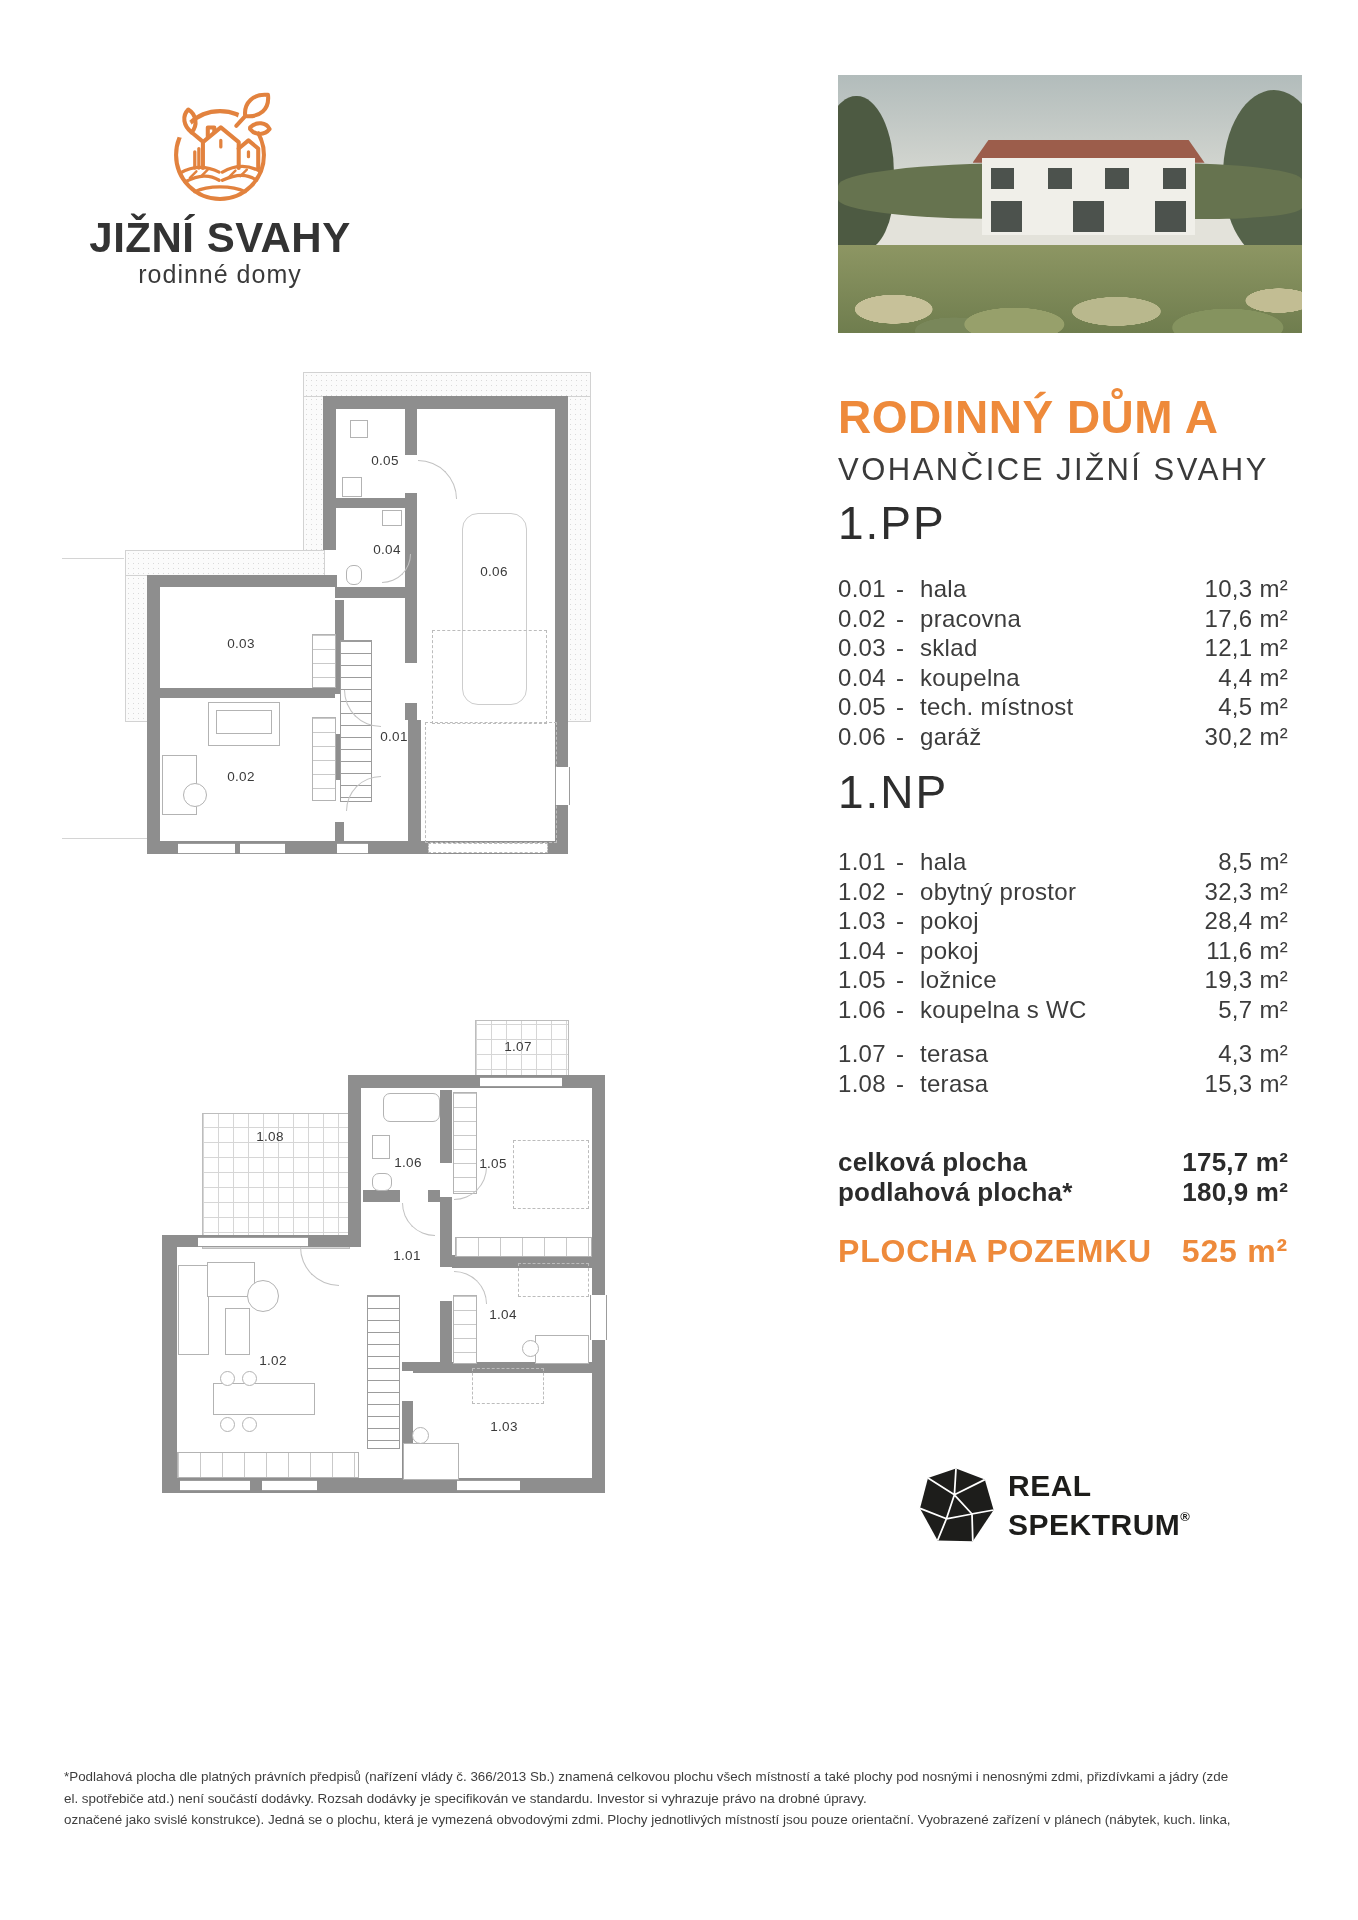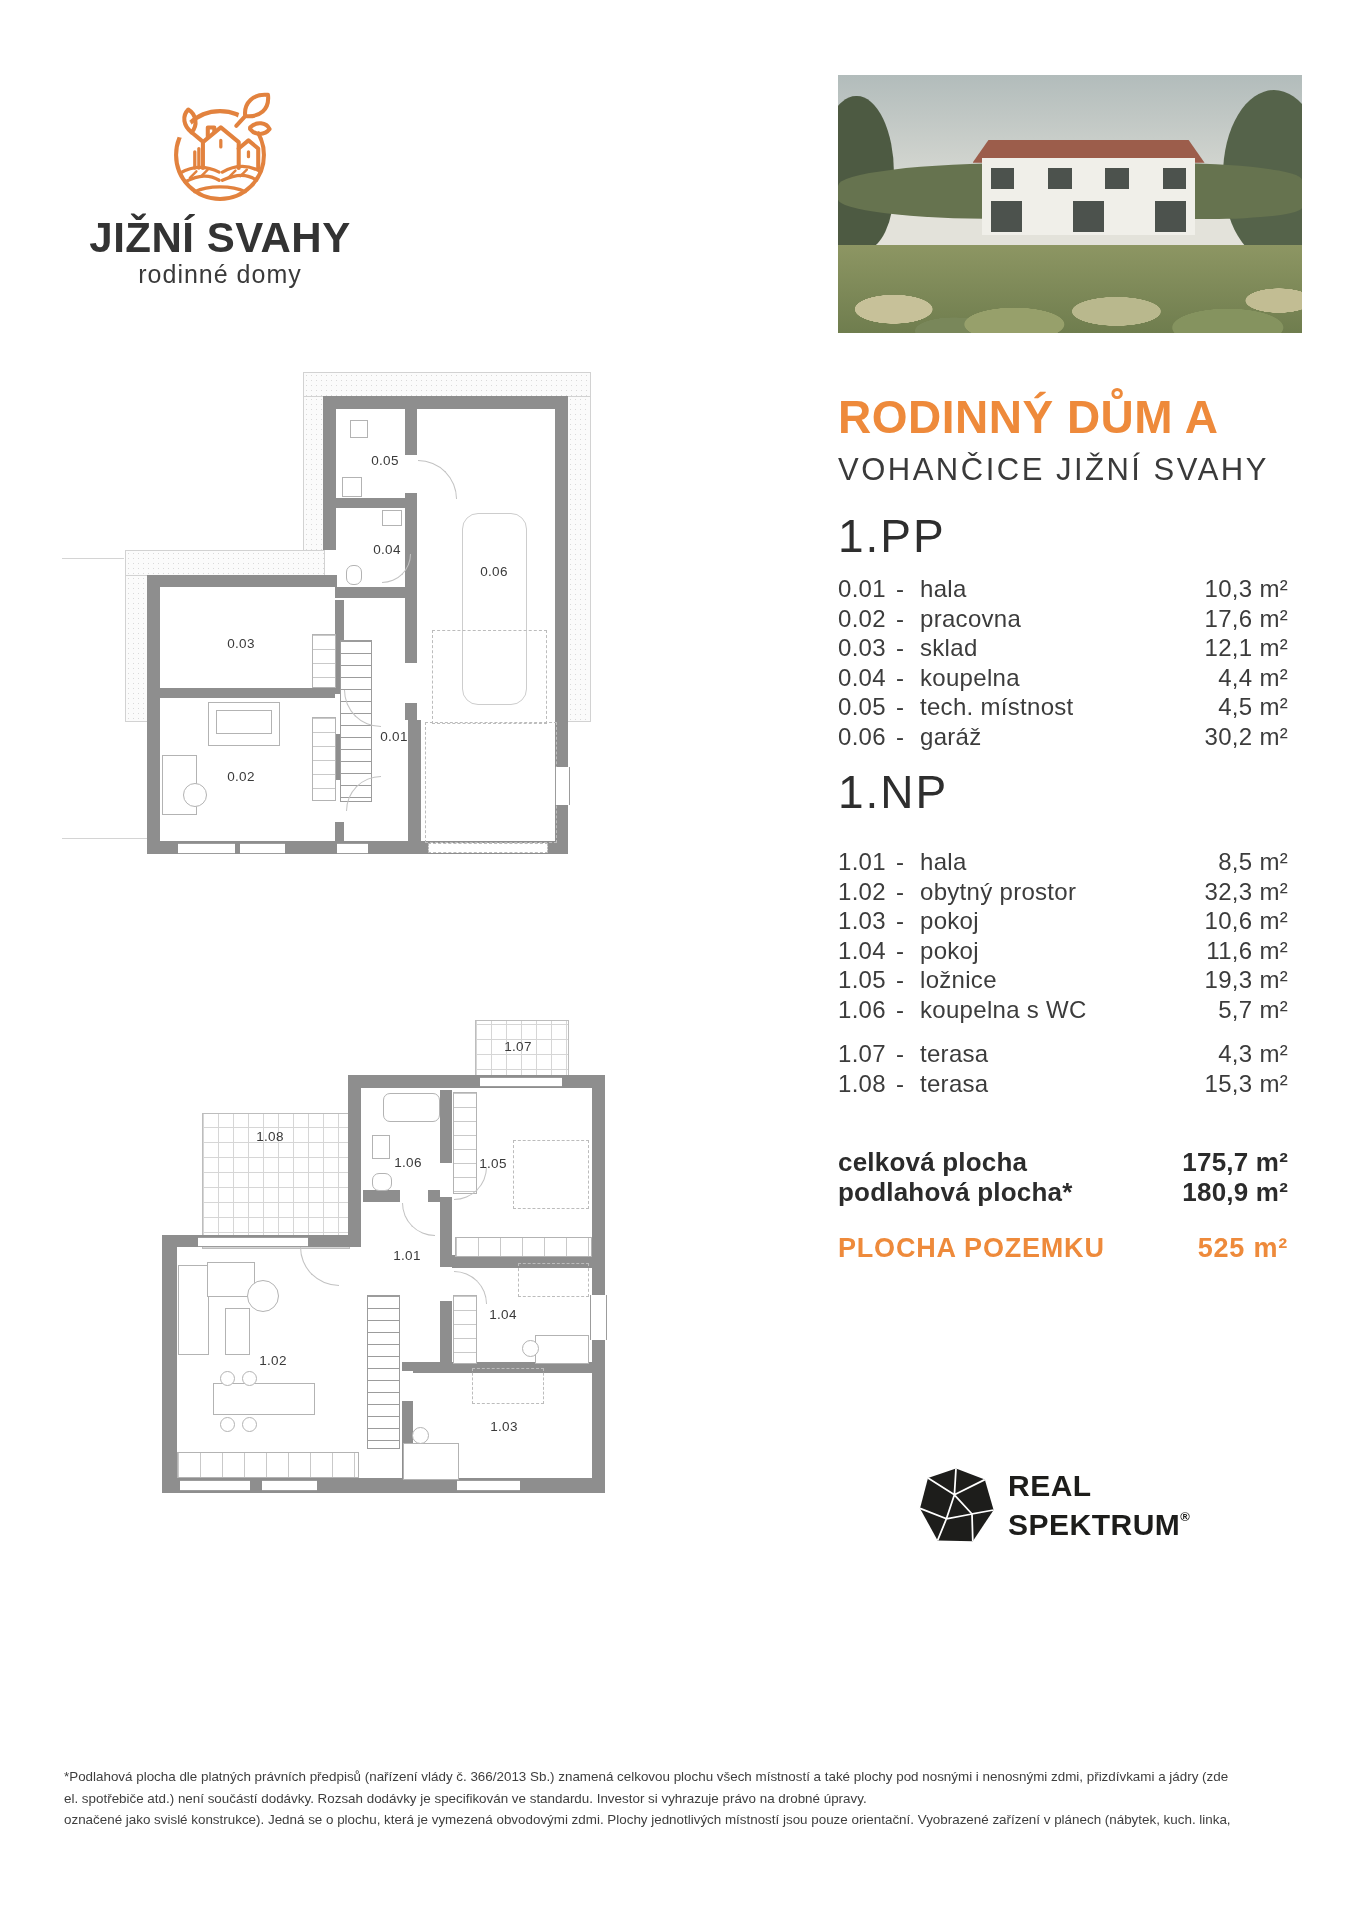--- a/index.html
+++ b/index.html
@@ -43,21 +43,21 @@
   .rooms{position:absolute;left:838px;width:450px;}
   .rrow{display:flex;align-items:baseline;height:29.5px;font-size:24px;color:#3c3c3c;letter-spacing:0.3px;}
   .rid{width:58px;}
   .rsep{width:24px;}
   .rname{flex:1;white-space:nowrap;}
   .rarea{text-align:right;white-space:nowrap;}
   .totals{position:absolute;left:838px;top:1147px;width:450px;}
   .trow{display:flex;height:30px;font-size:26px;font-weight:700;color:#2b2b2b;letter-spacing:0.2px;}
   .tlabel{flex:1;}
   .landrow{position:absolute;left:838px;top:1233px;width:450px;display:flex;
-           font-size:27px;font-weight:700;color:#ee8a3b;letter-spacing:0.8px;}
+           font-size:32px;font-weight:700;color:#ee8a3b;letter-spacing:0.8px;}
   .contact{position:absolute;left:820px;top:1352px;width:470px;text-align:center;color:#2d2d2d;}
   .website{font-size:29px;font-weight:700;letter-spacing:0.5px;}
   .phone{font-size:31px;font-weight:700;margin-top:9px;letter-spacing:1px;}
   .rs-logo{position:absolute;left:916px;top:1466px;}
   .rs-text{position:absolute;left:1008px;top:1470px;color:#1d1d1b;font-weight:700;
            font-size:30px;line-height:31px;letter-spacing:0.5px;}
   .rs-reg{font-size:13px;vertical-align:14px;}
 
   
   .footer{position:absolute;left:64px;top:1766px;width:1270px;font-size:13.4px;line-height:21.5px;
@@ -140,21 +140,21 @@
         <div class="ph-win" style="width:16%;"></div>
       <div class="ph-win" style="width:16%;"></div>
     </div>
     <div class="ph-lawn"></div>
     <div class="ph-grass"></div>
   </div>
 
   <div class="page-title">RODINNÝ DŮM A</div>
   <div class="page-sub">VOHANČICE JIŽNÍ SVAHY</div>
 
-  <div class="floor-head" style="top:509px;">1.PP</div>
+  <div class="floor-head" style="top:496px;">1.PP</div>
   <div class="rooms" style="top:575px;">
     <div class="rrow">
         <span class="rid">0.01</span>
         <span class="rsep">-</span>
         <span class="rname">hala</span>
         <span class="rarea">10,3 m²</span>
       </div>
     <div class="rrow">
         <span class="rid">0.02</span>
         <span class="rsep">-</span>
@@ -198,21 +198,21 @@
     <div class="rrow">
         <span class="rid">1.02</span>
         <span class="rsep">-</span>
         <span class="rname">obytný prostor</span>
         <span class="rarea">32,3 m²</span>
       </div>
     <div class="rrow">
         <span class="rid">1.03</span>
         <span class="rsep">-</span>
         <span class="rname">pokoj</span>
-        <span class="rarea">10,6 m²</span>
+        <span class="rarea">28,4 m²</span>
       </div>
     <div class="rrow">
         <span class="rid">1.04</span>
         <span class="rsep">-</span>
         <span class="rname">pokoj</span>
         <span class="rarea">11,6 m²</span>
       </div>
     <div class="rrow">
         <span class="rid">1.05</span>
         <span class="rsep">-</span>

